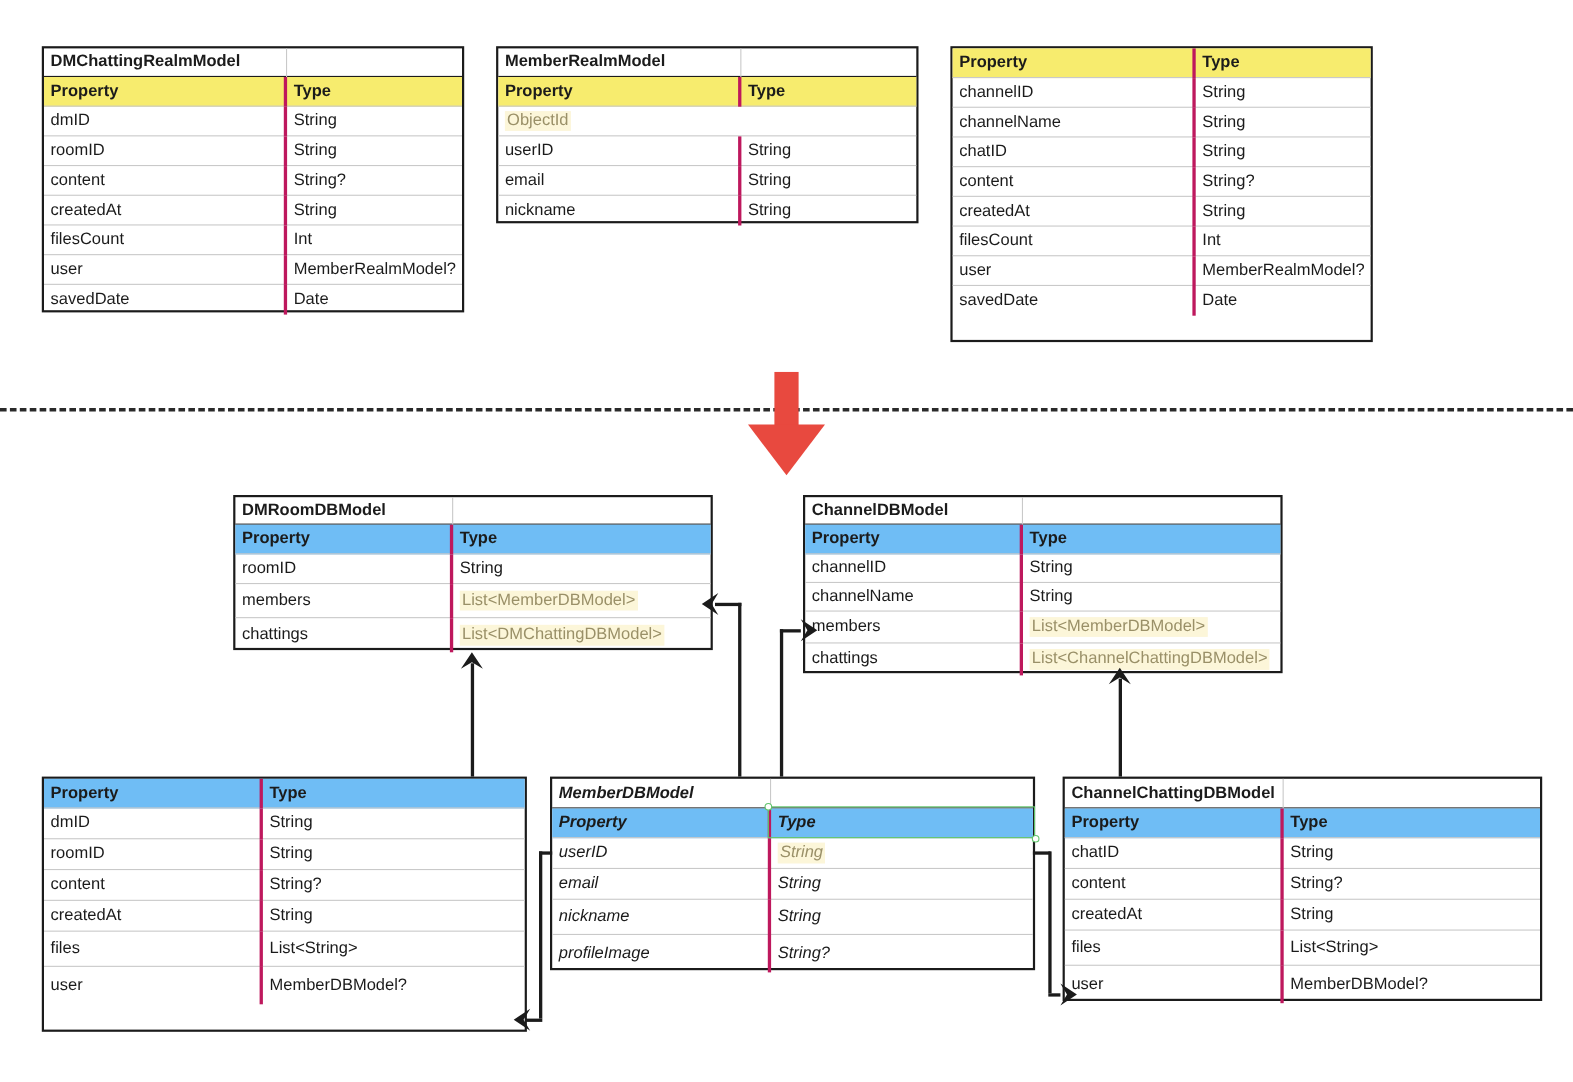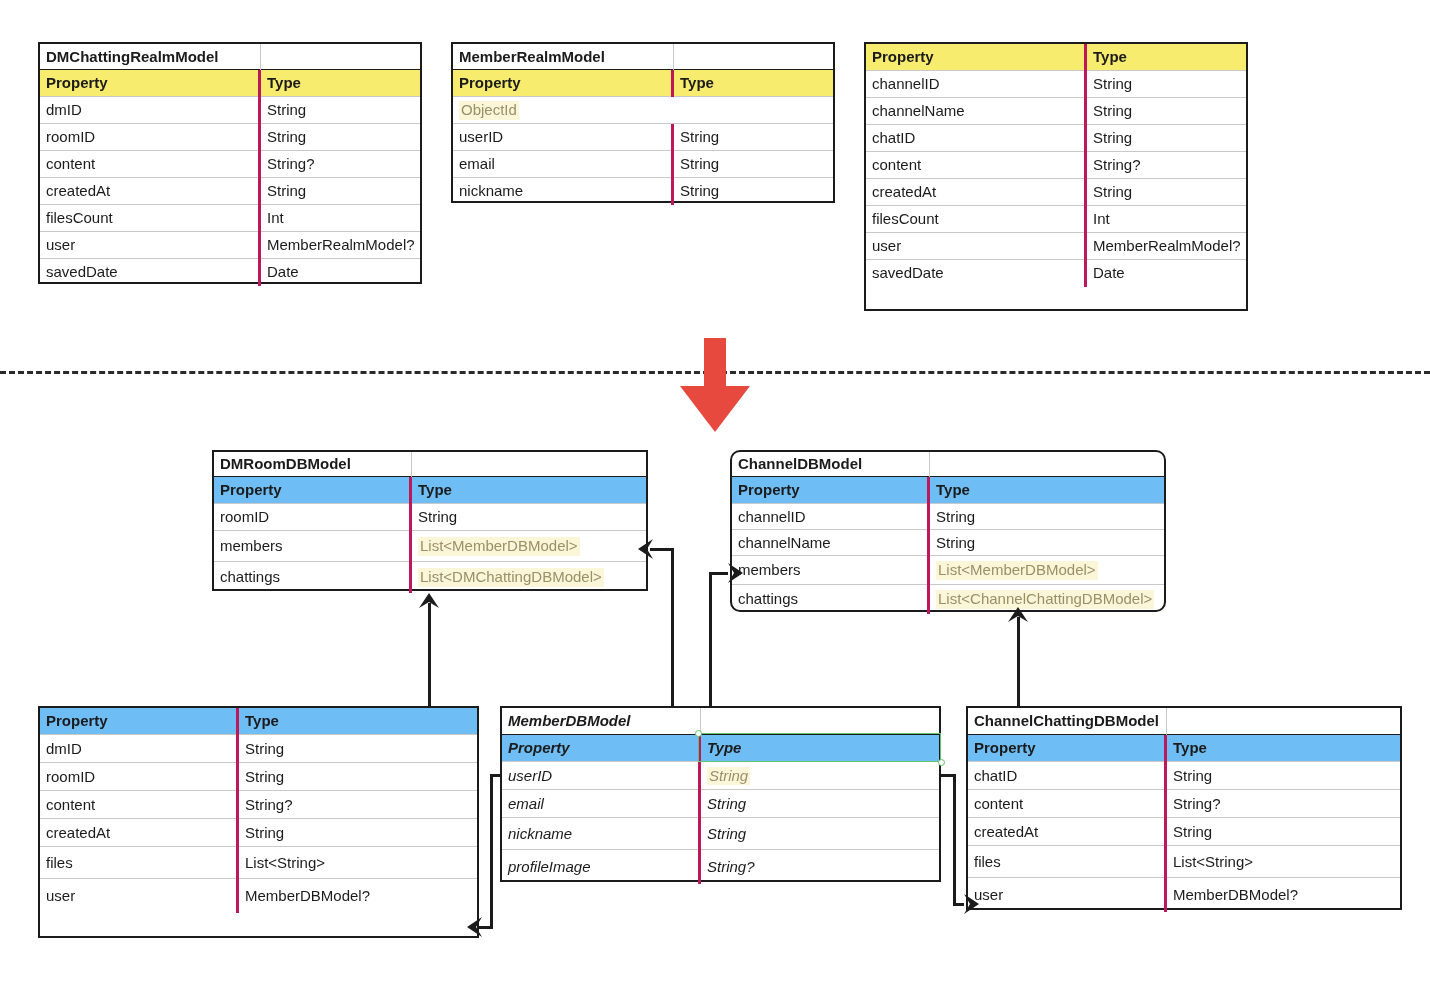--- a/index.html
+++ b/index.html
@@ -5,21 +5,21 @@
   html,body{margin:0;padding:0;}
   body{
     width:1430px;height:984px;position:relative;overflow:hidden;
     background:#ffffff;
     font-family:"Liberation Sans","DejaVu Sans",sans-serif;
   }
   #stage{position:absolute;left:0;top:0;width:1430px;height:984px;}
 
   
   .tbl{position:absolute;box-sizing:border-box;border:2px solid #1b1b1b;background:#fff;}
-  .row{display:flex;box-sizing:border-box;border-bottom:1px solid #c9c9c9;}
+  .row{display:flex;box-sizing:border-box;border-bottom:1px solid #c9c9c9;align-items:center;}
   .row.last{border-bottom:none;}
   .row.titlerow{border-bottom:1px solid #1b1b1b;}
   .cell{box-sizing:border-box;display:flex;align-items:center;
         font-size:15px;color:#1b1b1b;padding:0 6px;line-height:1.1;overflow:hidden;white-space:nowrap;}
   .cell.c1{border-right:3px solid #be185d;}
   .row.titlerow .cell.c1{border-right:1px solid #c9c9c9;}
   .hdr .cell{font-weight:bold;}
   .hdr.yellow{background:#F7EC6E;}
   .hdr.blue{background:#6FBDF5;}
   .title .cell{font-weight:bold;}
@@ -168,21 +168,21 @@
           <span class="ink">List&lt;MemberDBModel&gt;</span>
         </div>
       </div>
       <div class="row last" style="height:31px">
         <div class="cell c1" style="width:198px;height:31px">chattings</div>
         <div class="cell hl" style="width:234px;height:31px">
           <span class="ink">List&lt;DMChattingDBModel&gt;</span>
         </div>
       </div>
     </div>
-    <div class="tbl" style="left: 730px; top: 450px; width: 436px; height: 162px; border-radius: 10px;">
+    <div class="tbl" style="left: 730px; top: 450px; width: 436px; height: 162px;">
       <div class="row title titlerow" style="height:25px">
         <div class="cell c1" style="width:198px;height:25px">ChannelDBModel</div>
         <div class="cell" style="width:234px;height:25px"></div>
       </div>
       <div class="row hdr blue" style="height:27px">
         <div class="cell c1" style="width:198px;height:27px">Property</div>
         <div class="cell" style="width:234px;height:27px">Type</div>
       </div>
       <div class="row" style="height:26px">
         <div class="cell c1" style="width:198px;height:26px">channelID</div>

